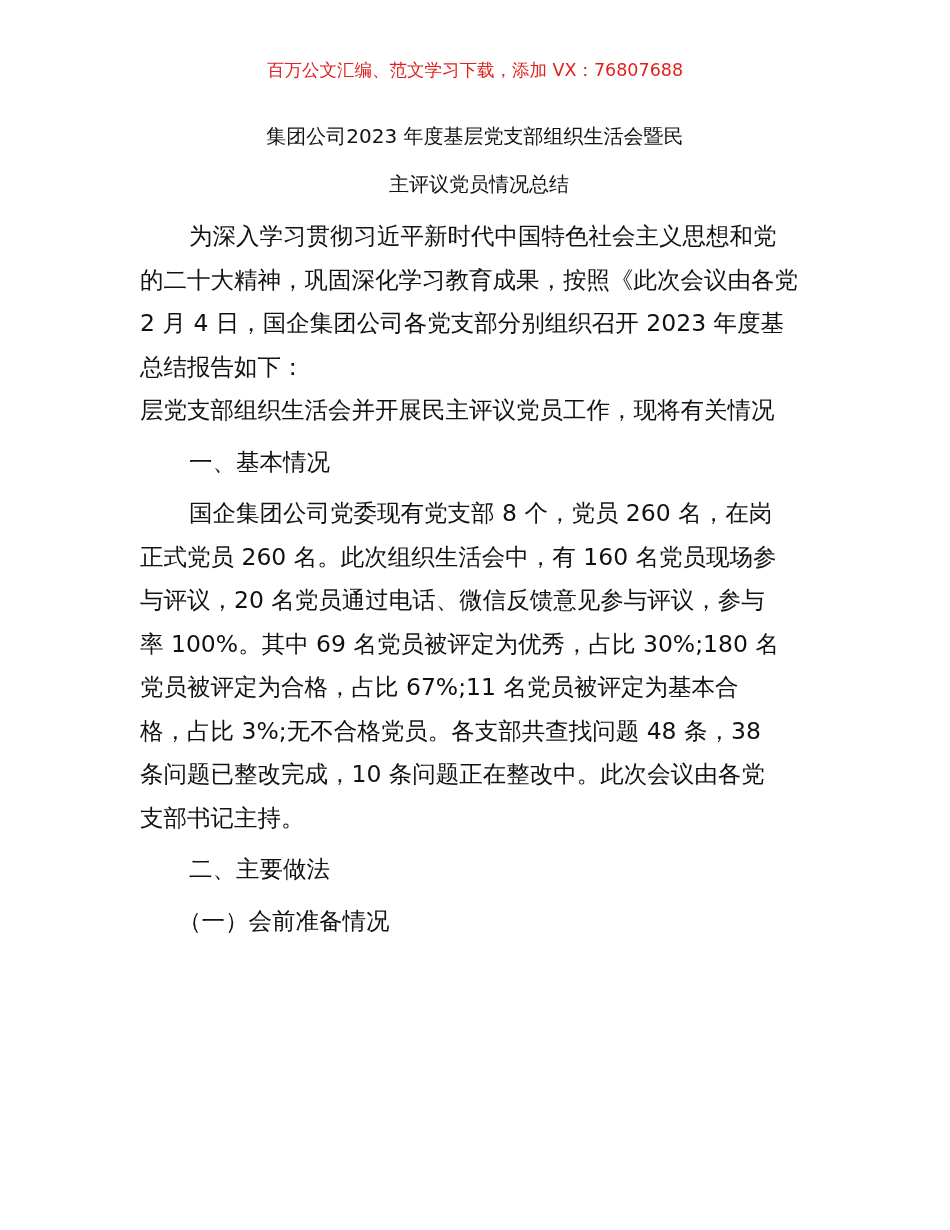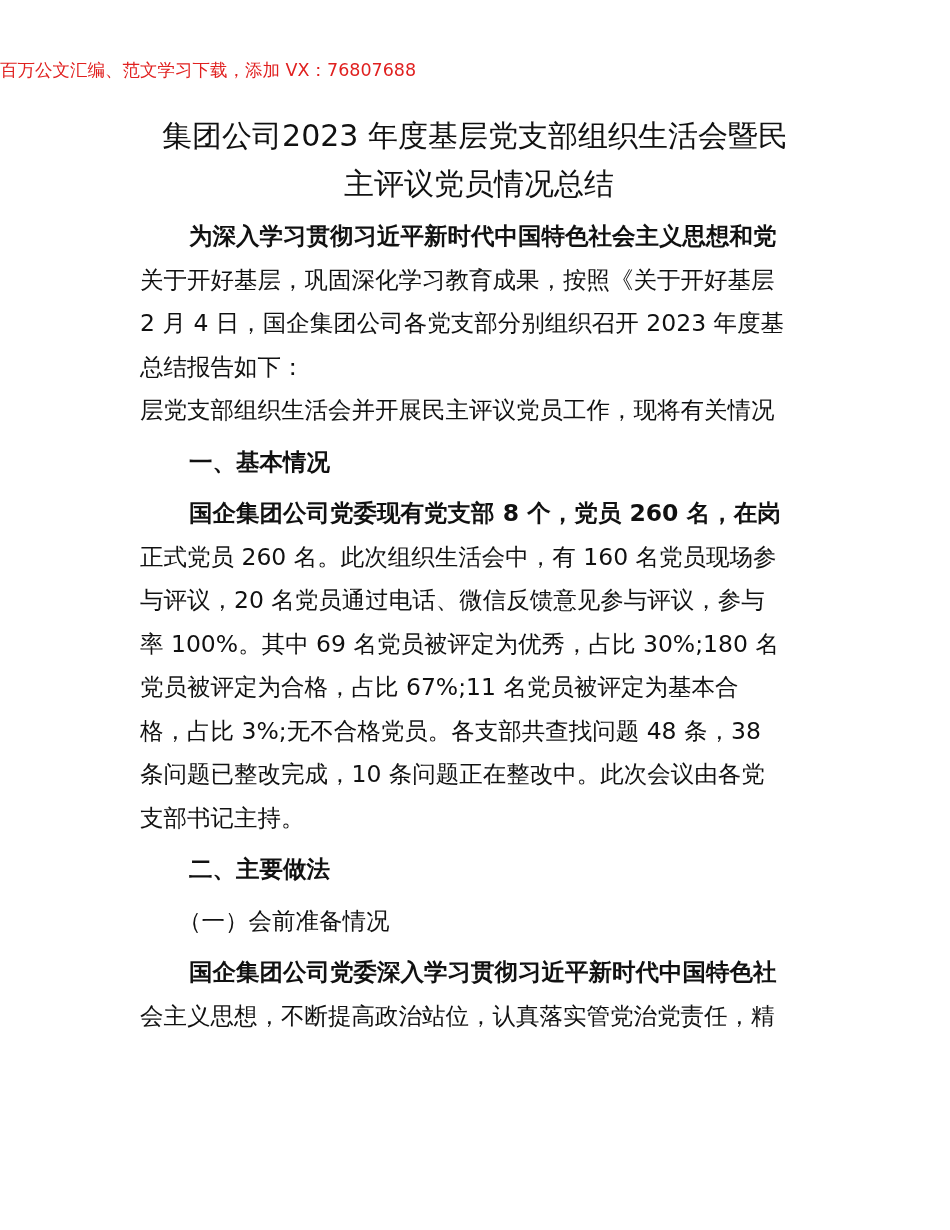--- a/index.html
+++ b/index.html
@@ -20,72 +20,72 @@
       left: 0; top: 0;
       width: 950px;
       height: 1230px;
       background: #ffffff;
     }
     .header-banner {
       position: absolute;
       top: 56px;
       left: 0;
       width: 950px;
-      text-align: left;
+      text-align: center;
       font-size: 17.5px;
       line-height: 28px;
       color: #e0201f;
       letter-spacing: 0px;
     }
     .title {
       position: absolute;
       top: 112px;
       left: 0;
       width: 950px;
       text-align: center;
-      font-size: 30px;
+      font-size: 20px;
       line-height: 48px;
       color: #111111;
     }
     .title .line { display: block; white-space: nowrap; }
     .body {
       position: absolute;
       left: 140px;
       width: 672px;
       top: 215px;
       font-size: 23.5px;
       color: #111111;
     }
     .line {
       display: block;
       white-space: nowrap;
       height: 43.5px;
       line-height: 43.5px;
     }
-    .indent { padding-left: 49px; font-weight: bold; }
+    .indent { padding-left: 49px; }
     .gap { height: 8px; }
     .heading-line { }
   </style>
 </head>
 <body>
 
 <div class="page">
 
   <div class="header-banner">百万公文汇编、范文学习下载，添加 VX：76807688</div>
 
   <div class="title">
     <span class="line" style="height:48px;line-height:48px;">集团公司2023 年度基层党支部组织生活会暨民</span>
     <span class="line" style="height:48px;line-height:48px;padding-left:8px;">主评议党员情况总结</span>
   </div>
 
   <div class="body">
 
     <div>
       <span class="line indent">为深入学习贯彻习近平新时代中国特色社会主义思想和党</span>
-      <span class="line">关于开好基层，巩固深化学习教育成果，按照《关于开好基层</span>
+      <span class="line">的二十大精神，巩固深化学习教育成果，按照《此次会议由各党</span>
       <span class="line">2 月 4 日，国企集团公司各党支部分别组织召开 2023 年度基</span>
       <span class="line">总结报告如下：</span>
       <span class="line">层党支部组织生活会并开展民主评议党员工作，现将有关情况</span>
     </div>
 
     <div class="gap"></div>
 
     <span class="line indent heading-line">一、基本情况</span>
 
     <div class="gap"></div>
@@ -104,19 +104,15 @@
     <div class="gap"></div>
 
     <span class="line indent heading-line">二、主要做法</span>
 
     <div class="gap"></div>
 
     <span class="line heading-line" style="padding-left:38px;">（一）会前准备情况</span>
 
     <div class="gap"></div>
 
-    <div>
-      <span class="line indent">国企集团公司党委深入学习贯彻习近平新时代中国特色社</span>
-      <span class="line">会主义思想，不断提高政治站位，认真落实管党治党责任，精</span>
-    </div>
 
   </div>
 </div>
 
 </body></html>

